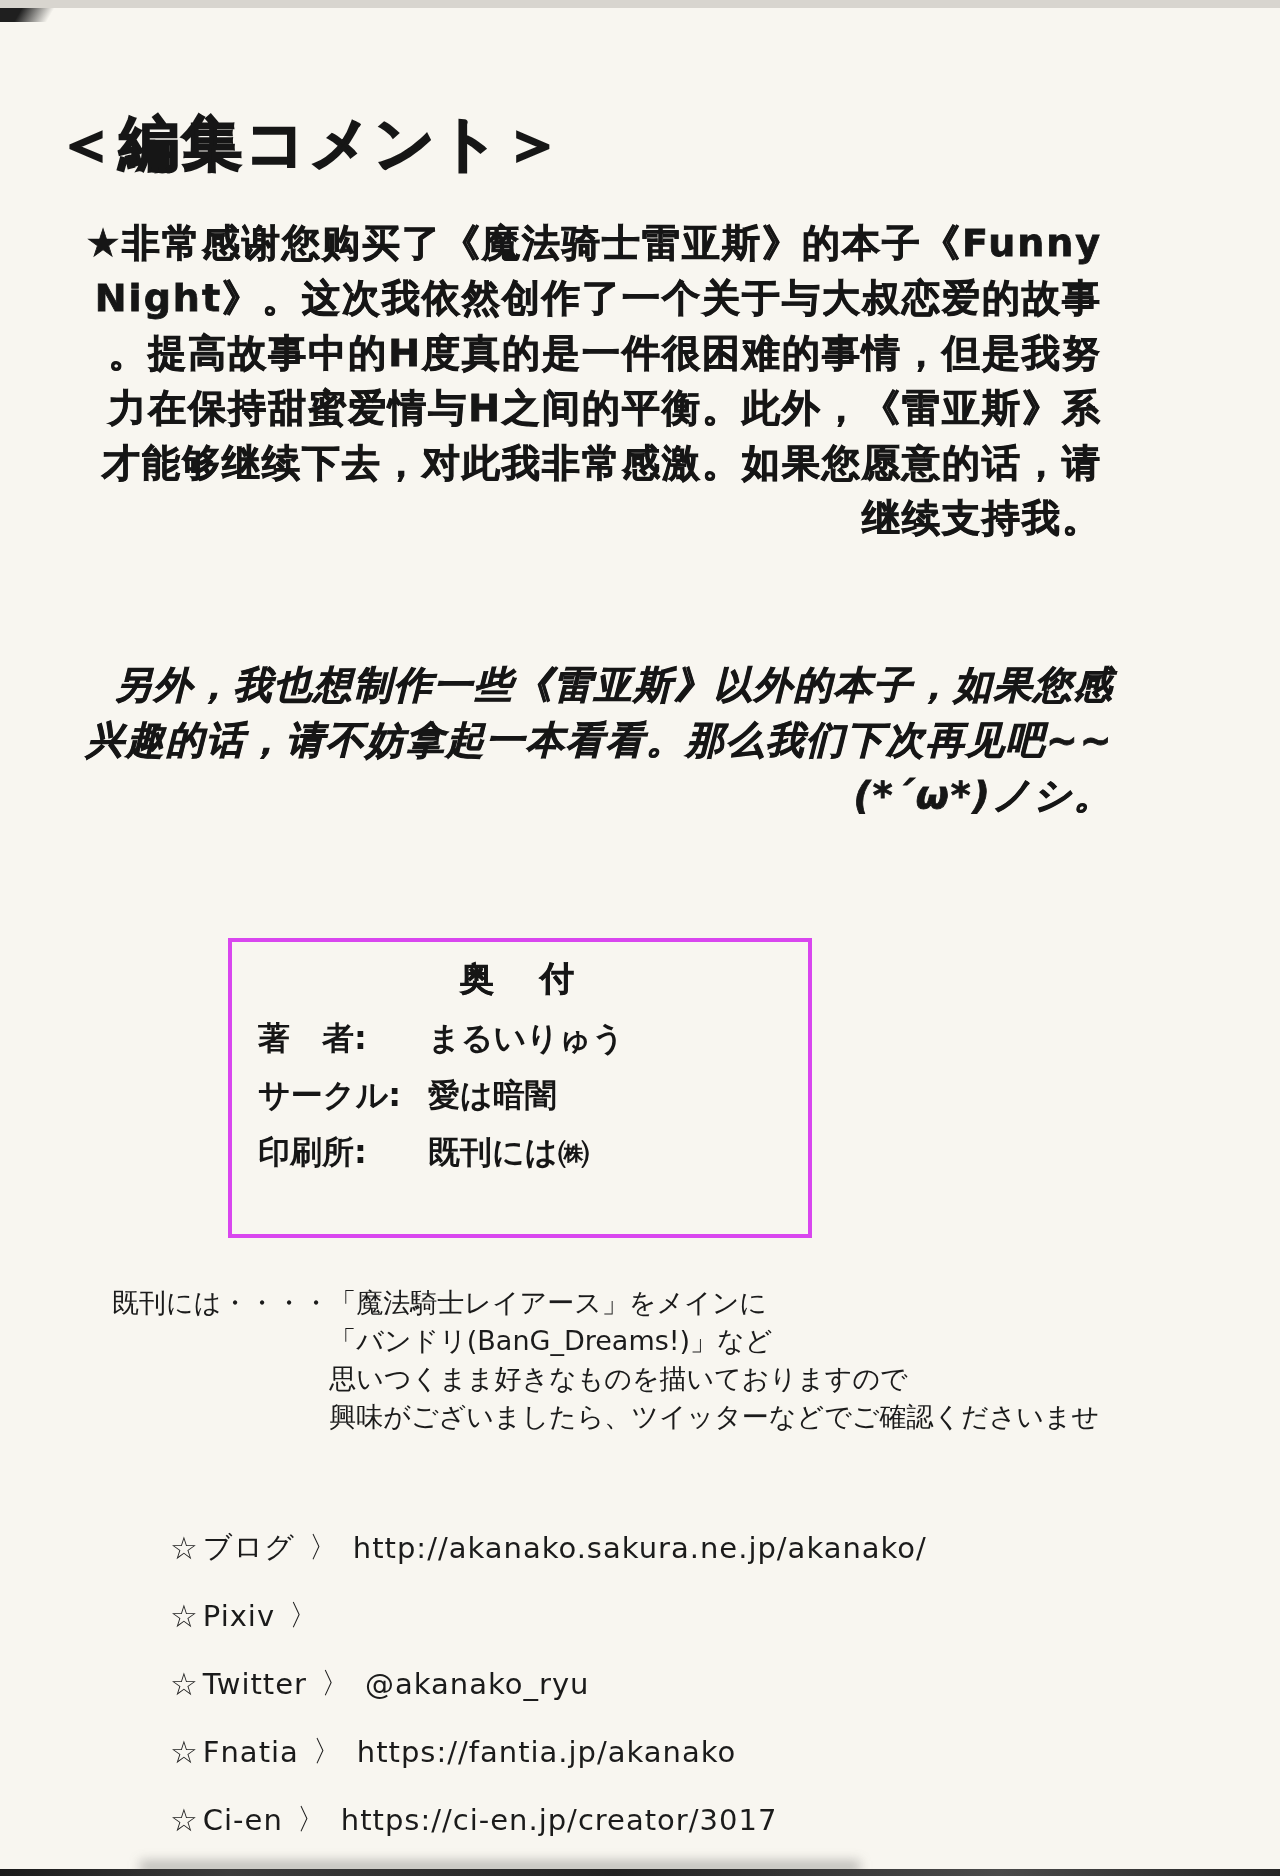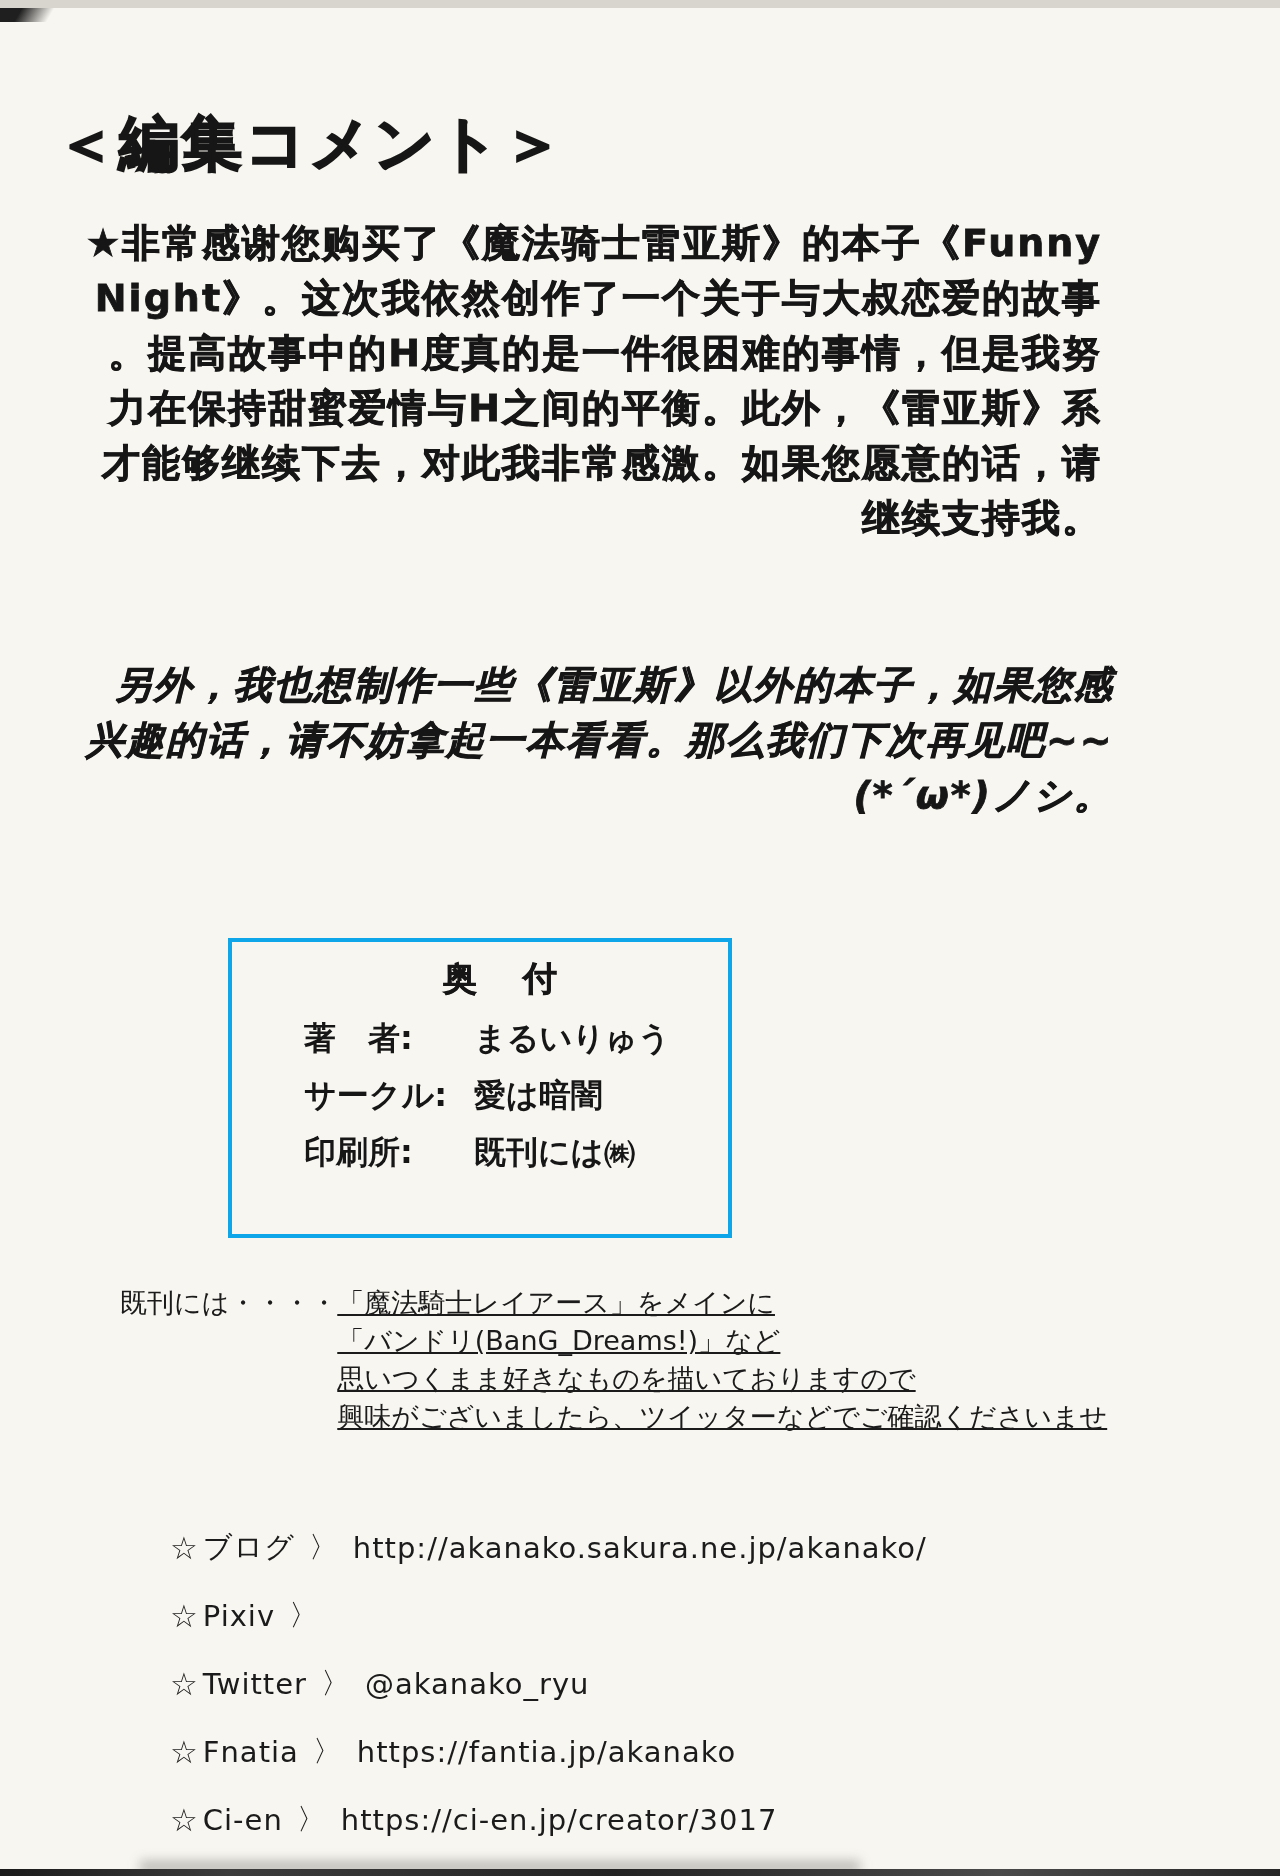--- a/index.html
+++ b/index.html
@@ -25,43 +25,42 @@
     font-size:38px; font-weight:bold;
     line-height:55px; letter-spacing:2px;text-align:right;
     -webkit-text-stroke:0.8px #161616;
   }
   .para div { white-space:nowrap; }
   .para-1 { top:208px; }
   .para-2 { top:650px;font-style:italic; }
 
   .colophon {
     position:absolute; left:228px; top:930px;
-    width:504px; height:300px;
-    border:4px solid #0ea5e9;
+    width:584px; height:300px;
+    border:4px solid #d946ef;
     box-sizing:border-box;
     background:transparent;
-    padding-left:46px;
   }
   .colophon-title {
     text-align:center; margin-top:14px;
     font-size:34px; font-weight:bold; letter-spacing:6px;
     -webkit-text-stroke:0.6px #161616;
   }
   .colophon-rows { margin-top:8px; padding-left:26px; }
   .colophon-row { display:flex; font-size:32px; font-weight:bold; line-height:57px; }
   .colophon-label { width:170px; flex:none; white-space:nowrap; }
   .colophon-value { white-space:nowrap; }
 
   .backlist {
-    position:absolute; left:120px; top:1276px;
+    position:absolute; left:112px; top:1276px;
     display:flex; font-size:27px; line-height:38px;
     color:#1b1b1b;
   }
   .backlist-label { white-space:nowrap; flex:none; }
-  .backlist-lines div { white-space:nowrap;text-decoration:underline; }
+  .backlist-lines div { white-space:nowrap; }
 
   .links { position:absolute; left:170px; top:1506px; font-size:29px; color:#1b1b1b; }
   .link-row { height:68px; display:flex; align-items:center; white-space:nowrap; letter-spacing:1px; }
   .link-star { margin-right:4px; font-size:31px; }
   .link-arrow { margin:0 14px; }
 
   
   .scan-bottom {
     position:absolute; left:0; bottom:0; width:100%; height:15px;
     background:linear-gradient(to right,#1a1a1a 0%,#3c3c3c 18%,#232323 48%,#4a4a4a 78%,#262626 100%);

